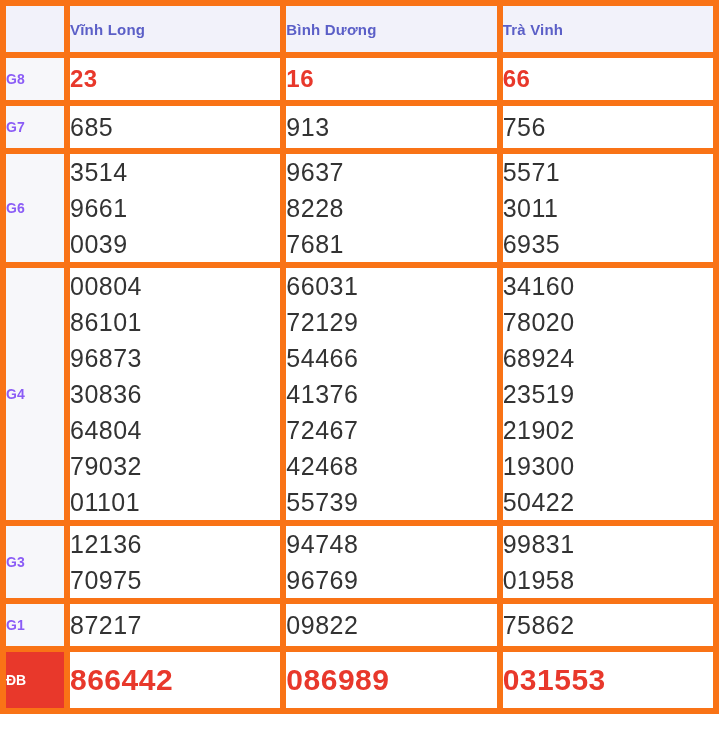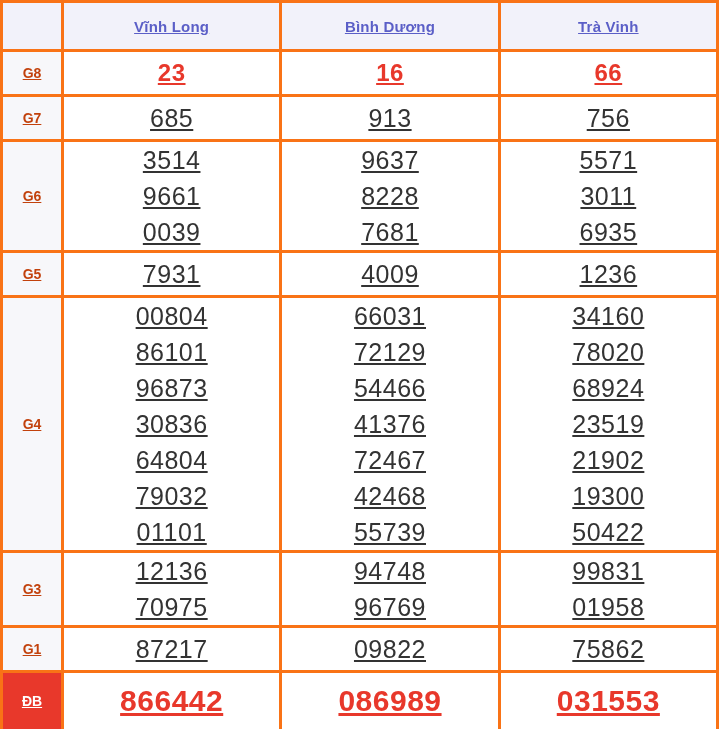--- a/index.html
+++ b/index.html
@@ -12,42 +12,41 @@
     height: 729px;
     font-family: "Liberation Sans", sans-serif;
     -webkit-font-smoothing: antialiased;
   }
   table.lottery {
     width: 719px;
     border-collapse: collapse;
     table-layout: fixed;
   }
   table.lottery th, table.lottery td {
-    border: 3px solid #f97316;
+    border: 6px solid #f97316;
     padding: 0;
-    text-align: center;
+    text-align: left;
     vertical-align: middle;
-    text-decoration: underline;
   }
   thead th {
     background: #f2f2fa;
     color: #5b5fc7;
     font-size: 15px;
     font-weight: bold;
     height: 46px;
     letter-spacing: 0.2px;
   }
   thead th.corner {
     width: 58px;
     background: #f2f2fa;
   }
   td.label {
     width: 58px;
     background: #f7f7fa;
-    color: #c2410c;
+    color: #8b5cf6;
     font-weight: bold;
     font-size: 14px;
   }
   td.num {
     color: #333333;
     font-size: 25px;
     line-height: 36px;
     padding: 4px 0;
   }
   td.num .n {
@@ -118,32 +117,20 @@
           <span class="n">9637</span>
           <span class="n">8228</span>
           <span class="n">7681</span>
         </td>
         <td class="num">
           <span class="n">5571</span>
           <span class="n">3011</span>
           <span class="n">6935</span>
         </td>
       </tr>
-      <tr class="g5">
-        <td class="label">G5</td>
-        <td class="num">
-          <span class="n">7931</span>
-        </td>
-        <td class="num">
-          <span class="n">4009</span>
-        </td>
-        <td class="num">
-          <span class="n">1236</span>
-        </td>
-      </tr>
       <tr class="g4">
         <td class="label">G4</td>
         <td class="num">
           <span class="n">00804</span>
           <span class="n">86101</span>
           <span class="n">96873</span>
           <span class="n">30836</span>
           <span class="n">64804</span>
           <span class="n">79032</span>
           <span class="n">01101</span>

